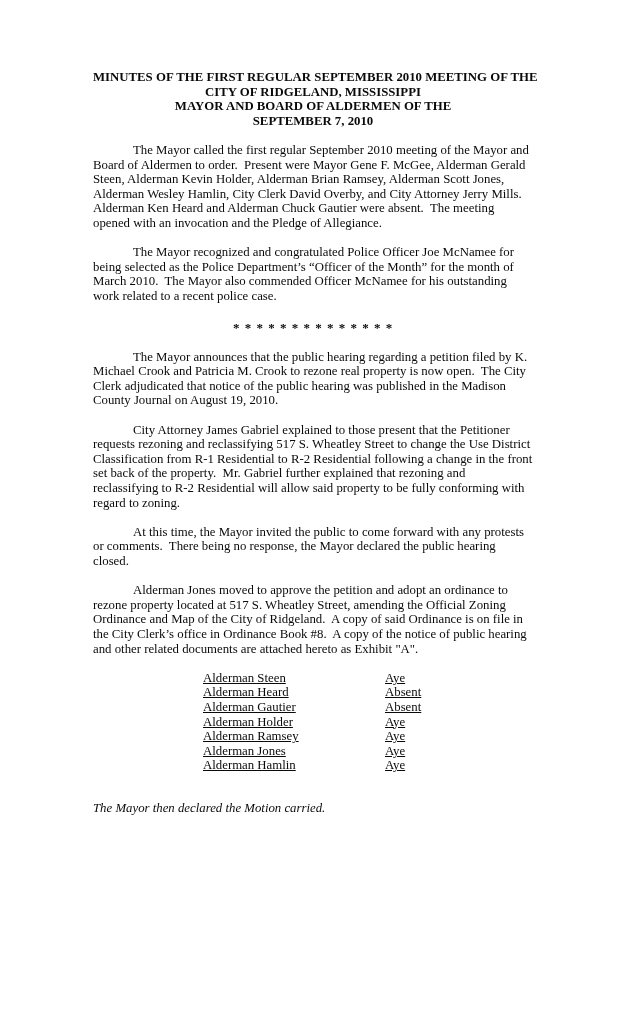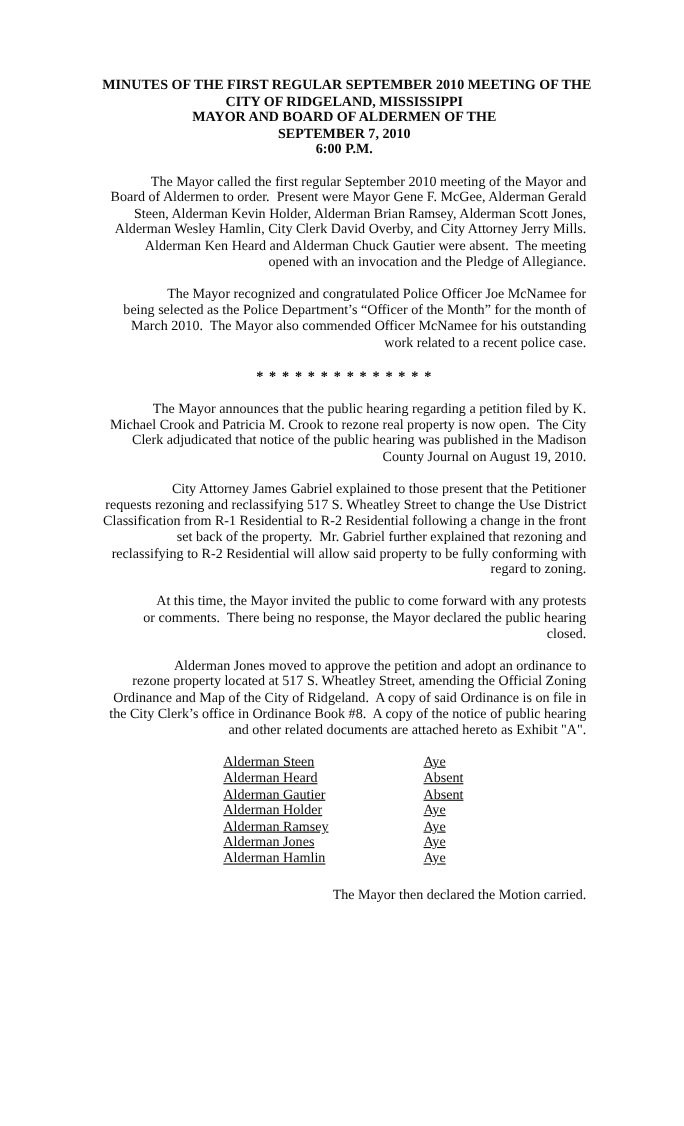--- a/index.html
+++ b/index.html
@@ -27,21 +27,21 @@
   }
   .title-block {
     text-align: center;
     font-weight: bold;
   }
   .title-line { white-space: nowrap; }
   .para {
     margin-top: 14.6px;
     text-indent: 40px;
     white-space: pre-wrap;
-    text-align: right;
+    text-align: left;
   }
   .separator {
     margin-top: 17px;
     text-align: center;
     font-weight: bold;
     letter-spacing: 1px;
     font-size: 13px;
   }
   .section-heading {
     margin-top: 16px;
@@ -50,36 +50,36 @@
     font-size: 12.9px;
     white-space: nowrap;
   }
   .vote-table {
     margin: 14.6px 0 0 110px;
   }
   .vote-row { display: flex; text-decoration: underline; }
   .vote-name { width: 182px; }
   .vote-value { flex: 1; }
   .closing {
-    margin-top: 18px;
+    margin-top: 28px;
     text-indent: 0;
+    font-style: italic;
   }
 </style>
 </head>
 <body>
 
 <div class="page">
   <div class="content">
 
     <div class="title-block">
       <div class="title-line">MINUTES OF THE FIRST REGULAR SEPTEMBER 2010 MEETING OF THE</div>
       <div class="title-line">CITY OF RIDGELAND, MISSISSIPPI</div>
       <div class="title-line">MAYOR AND BOARD OF ALDERMEN OF THE</div>
       <div class="title-line">SEPTEMBER 7, 2010</div>
-      <div class="title-line">6:00 P.M.</div>
     </div>
 
     <p class="para">The Mayor called the first regular September 2010 meeting of the Mayor and Board of Aldermen to order.  Present were Mayor Gene F. McGee, Alderman Gerald Steen, Alderman Kevin Holder, Alderman Brian Ramsey, Alderman Scott Jones, Alderman Wesley Hamlin, City Clerk David Overby, and City Attorney Jerry Mills.  Alderman Ken Heard and Alderman Chuck Gautier were absent.  The meeting opened with an invocation and the Pledge of Allegiance.</p>
     <p class="para">The Mayor recognized and congratulated Police Officer Joe McNamee for being selected as the Police Department’s “Officer of the Month” for the month of March 2010.  The Mayor also commended Officer McNamee for his outstanding work related to a recent police case.</p>
 
     <div class="separator">* * * * * * * * * * * * * *</div>
 
 
     <p class="para">The Mayor announces that the public hearing regarding a petition filed by K. Michael Crook and Patricia M. Crook to rezone real property is now open.  The City Clerk adjudicated that notice of the public hearing was published in the Madison County Journal on August 19, 2010.</p>
     <p class="para">City Attorney James Gabriel explained to those present that the Petitioner requests rezoning and reclassifying 517 S. Wheatley Street to change the Use District Classification from R-1 Residential to R-2 Residential following a change in the front set back of the property.  Mr. Gabriel further explained that rezoning and reclassifying to R-2 Residential will allow said property to be fully conforming with regard to zoning.</p>

